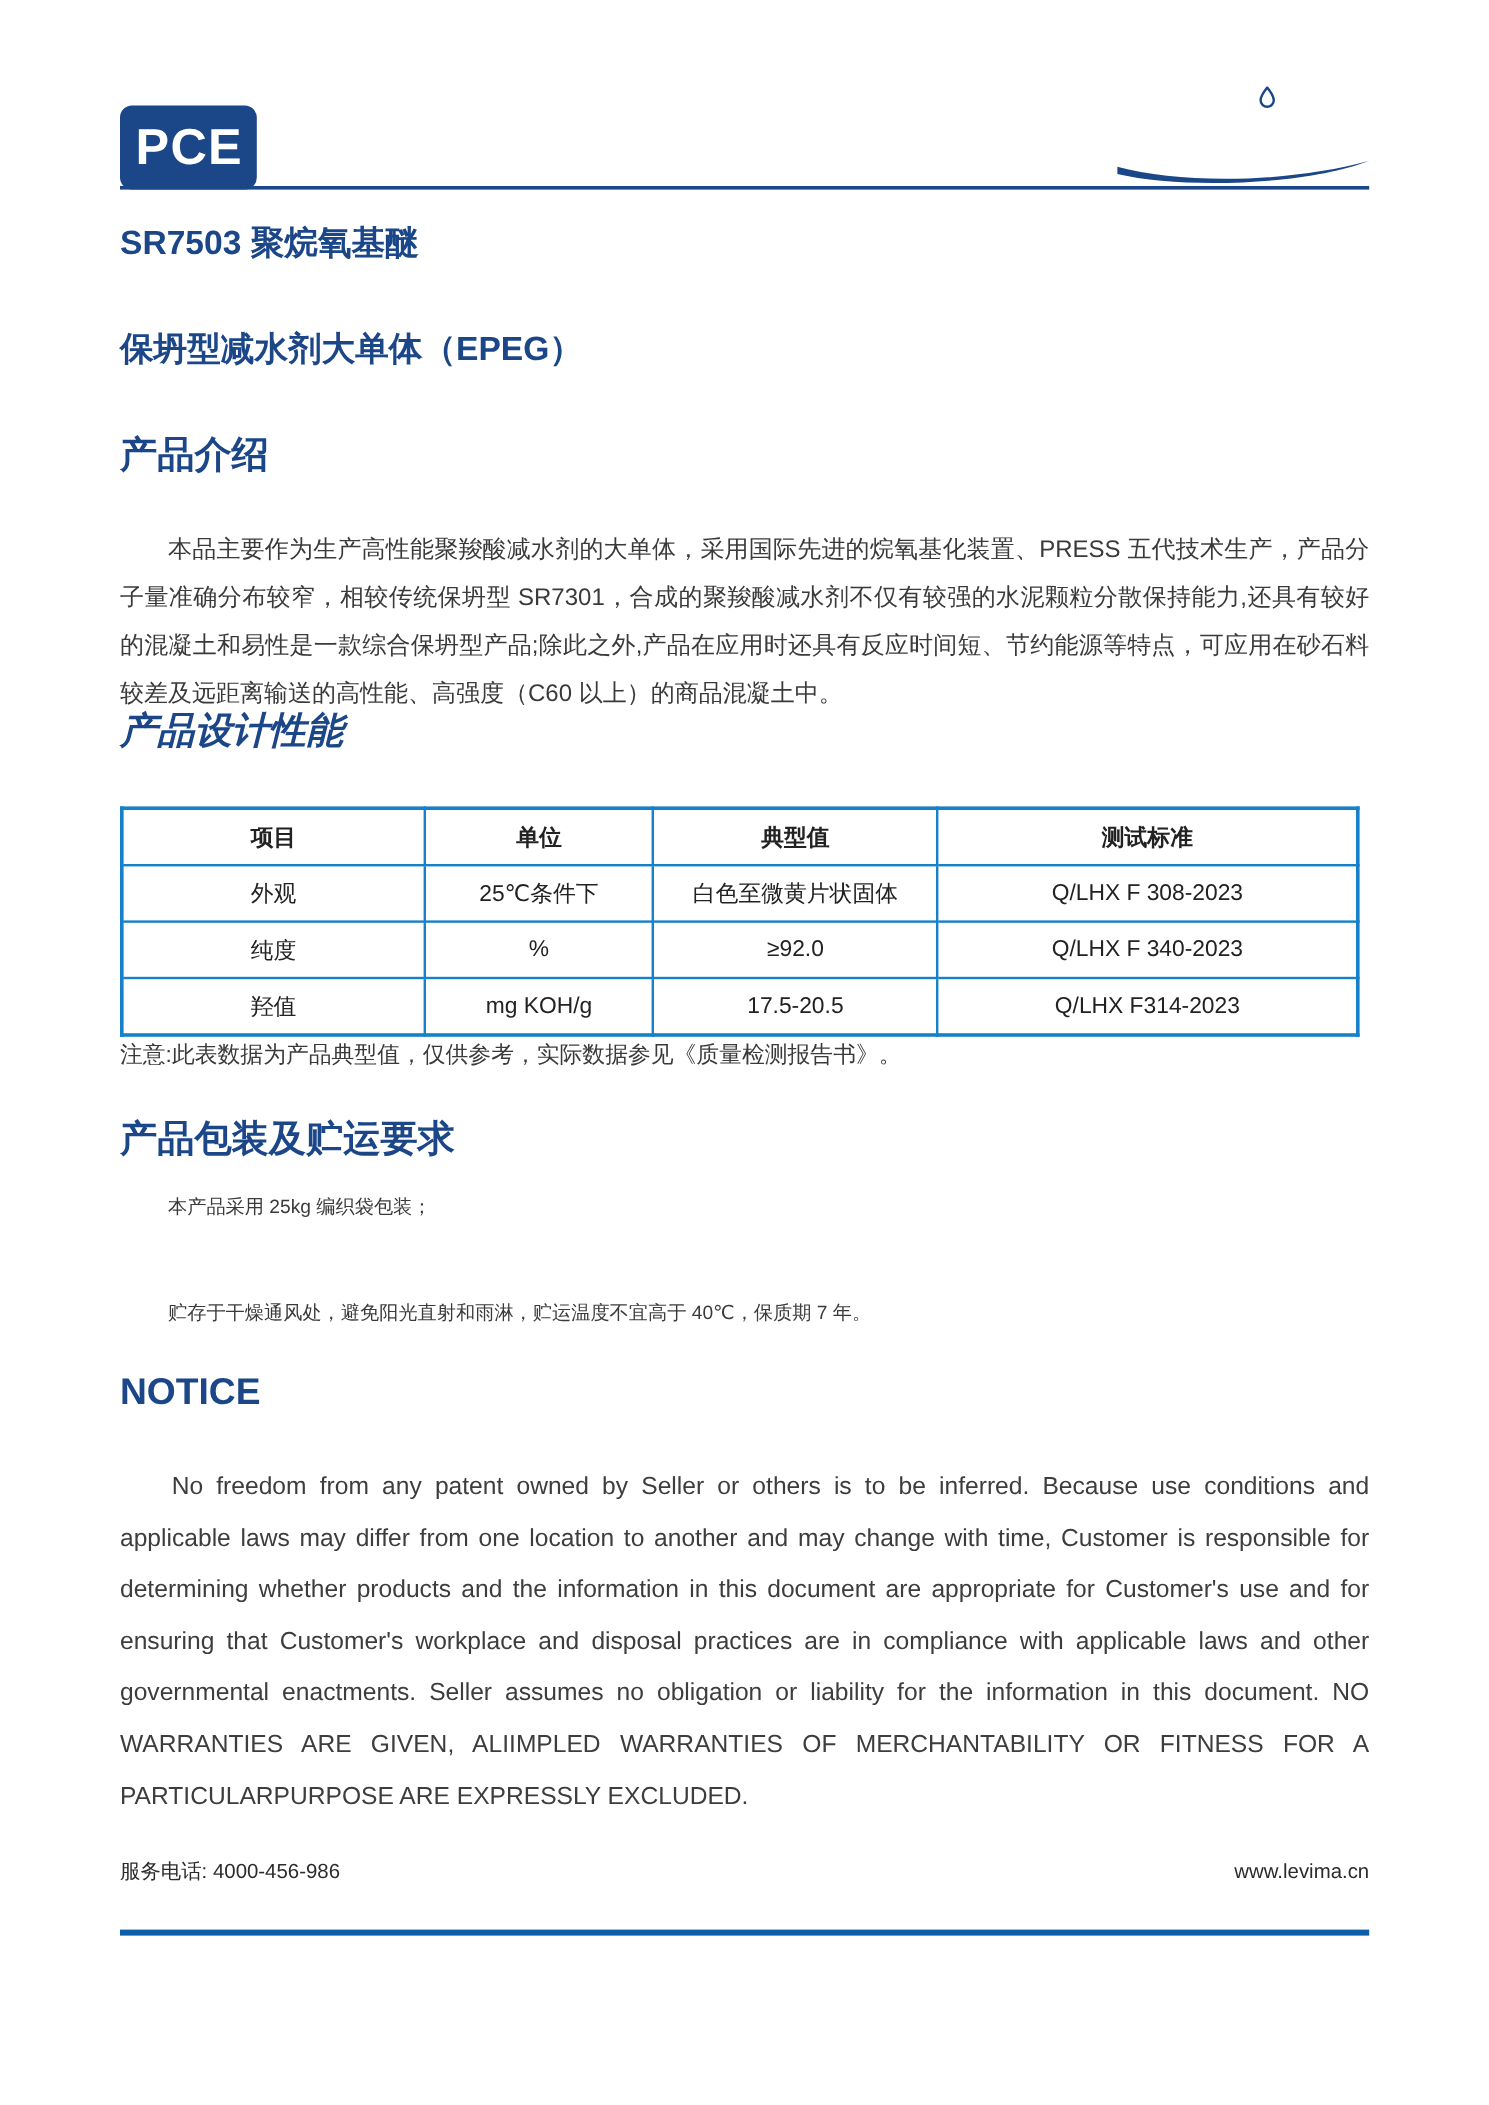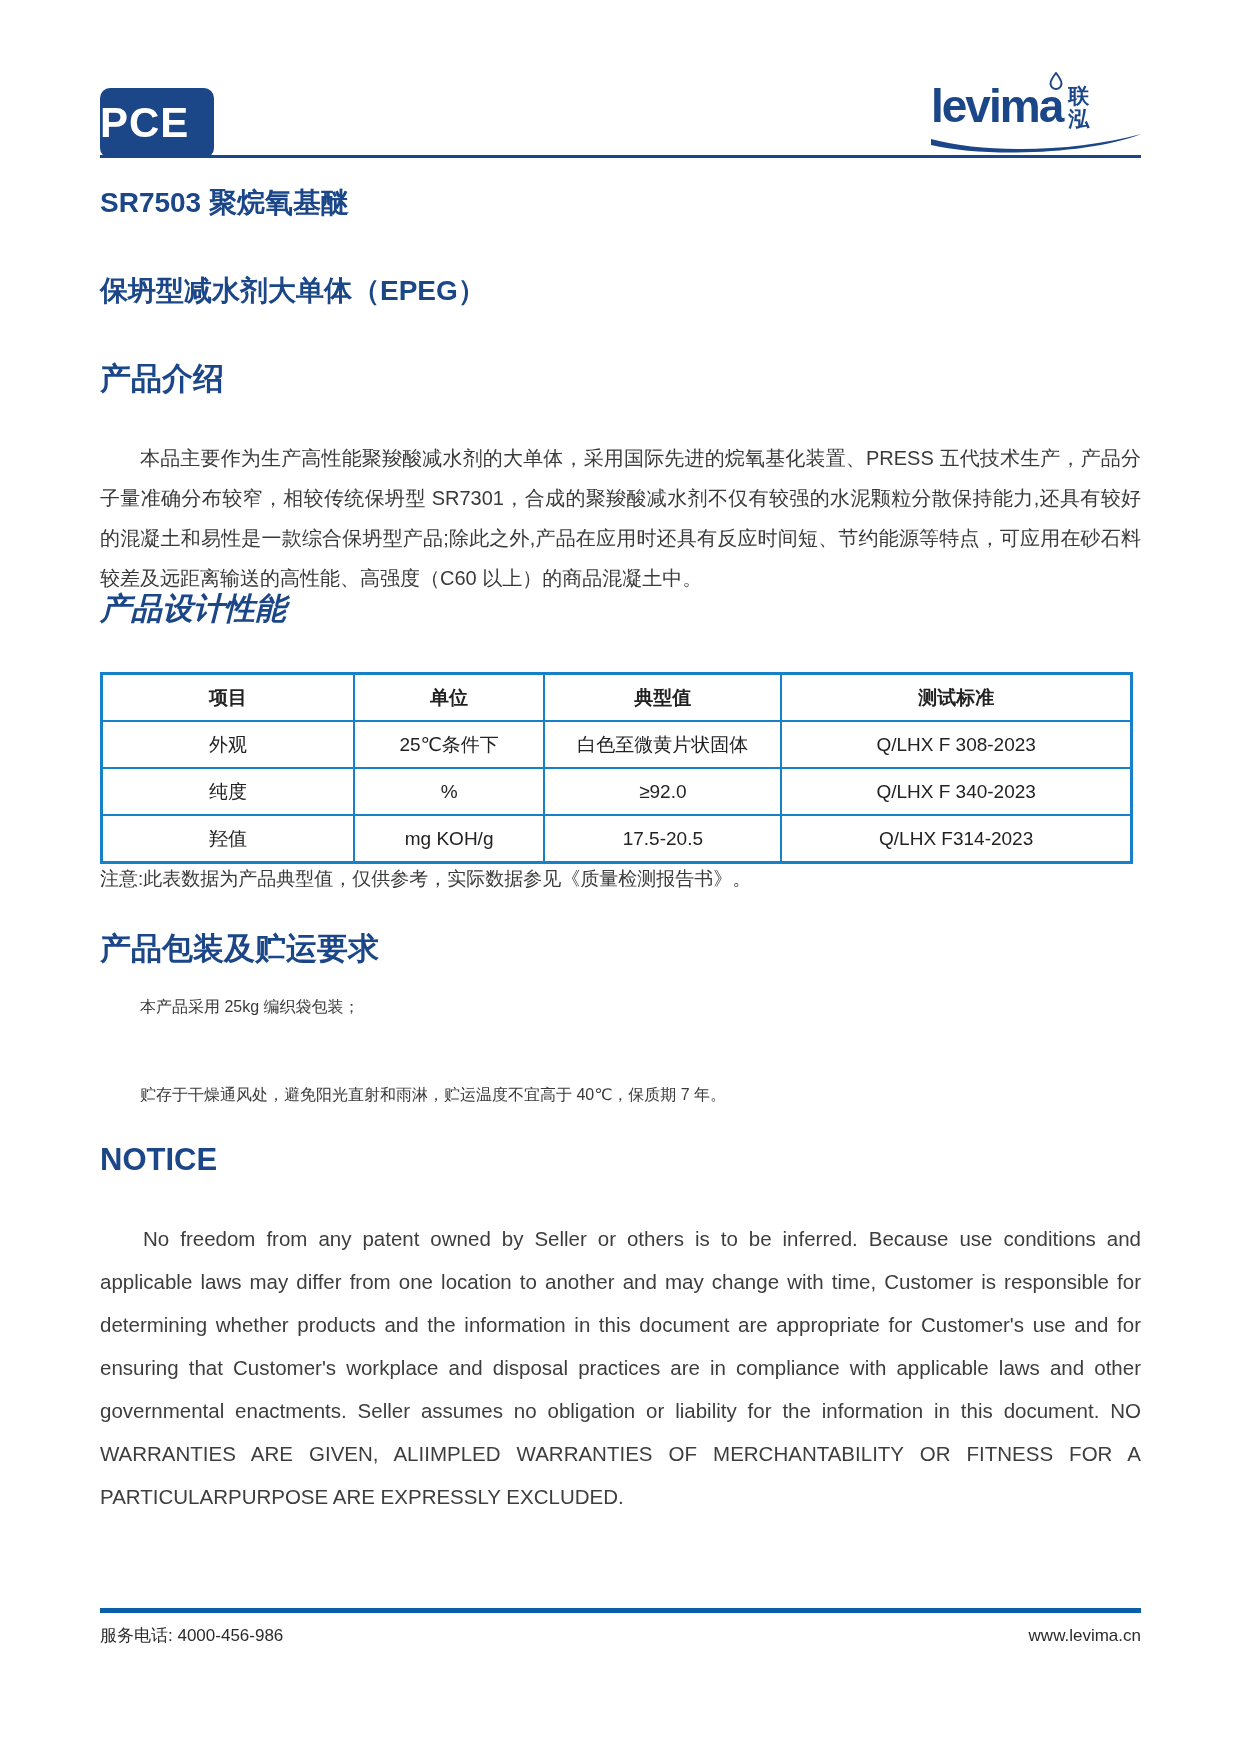--- a/index.html
+++ b/index.html
@@ -9,21 +9,21 @@
     background:#ffffff;
     font-family:"Liberation Sans","DejaVu Sans",sans-serif;
     color:#333;
     overflow:hidden;
   }
   
   .pce-badge{
     position:absolute;left:100px;top:88px;width:114px;height:70px;
     background:#1b4688;border-radius:10px;
     color:#fff;font-size:42px;font-weight:bold;
-    display:flex;align-items:center;box-sizing:border-box;
+    display:flex;align-items:center;padding-left:13px;box-sizing:border-box;
     letter-spacing:1px;
   }
   .header-rule{
     position:absolute;left:100px;top:155px;width:1041px;height:3px;
     background:#1b4688;
   }
   .levima{
     position:absolute;top:84px;right:100px;width:210px;height:74px;
   }
   .levima-main{display:flex;align-items:flex-start;}
@@ -85,42 +85,35 @@
     position:absolute;left:100px;top:1196px;width:1041px;
     font-size:20.5px;line-height:43px;color:#3d3d3d;
     text-align:justify;text-indent:2.1em;
   }
   
   .footer-rule{
     position:absolute;left:100px;top:1608px;width:1041px;height:5px;
     background:#0b5ea8;
   }
   .footer-row{
-    position:absolute;left:100px;top:1624px;width:1041px;
+    position:absolute;left:100px;top:1548px;width:1041px;
     display:flex;justify-content:space-between;align-items:center;
     font-size:17px;color:#2b2b2b;
   }
   .footer-site{color:#2b2b2b;text-decoration:none;}
 </style>
 </head>
 <body>
 
 <div class="page">
 
   <div class="pce-badge">PCE</div>
   <div class="header-rule"></div>
 
   <div class="levima">
-    <div class="levima-main">
-      <span class="levima-word">levima</span>
-      <span class="levima-cjk">
-        <span>联</span>
-        <span>泓</span>
-      </span>
-    </div>
     <svg class="levima-drop" width="14" height="18" viewBox="0 0 14 18">
       <path d="M7 1 C7 1 1.5 8 1.5 11.5 a5.5 5.5 0 0 0 11 0 C12.5 8 7 1 7 1 Z" fill="#ffffff" stroke="#1b4688" stroke-width="2"></path>
     </svg>
     <svg class="levima-swoosh" viewBox="0 0 210 22" preserveAspectRatio="none">
       <path d="M0 7 C 55 22, 145 20, 210 2 C 160 22, 55 26, 0 13 Z" fill="#1b4688"></path>
     </svg>
   </div>
 
   <div class="doc-title t1">SR7503 聚烷氧基醚</div>
   <div class="doc-title t2">保坍型减水剂大单体（EPEG）</div>

